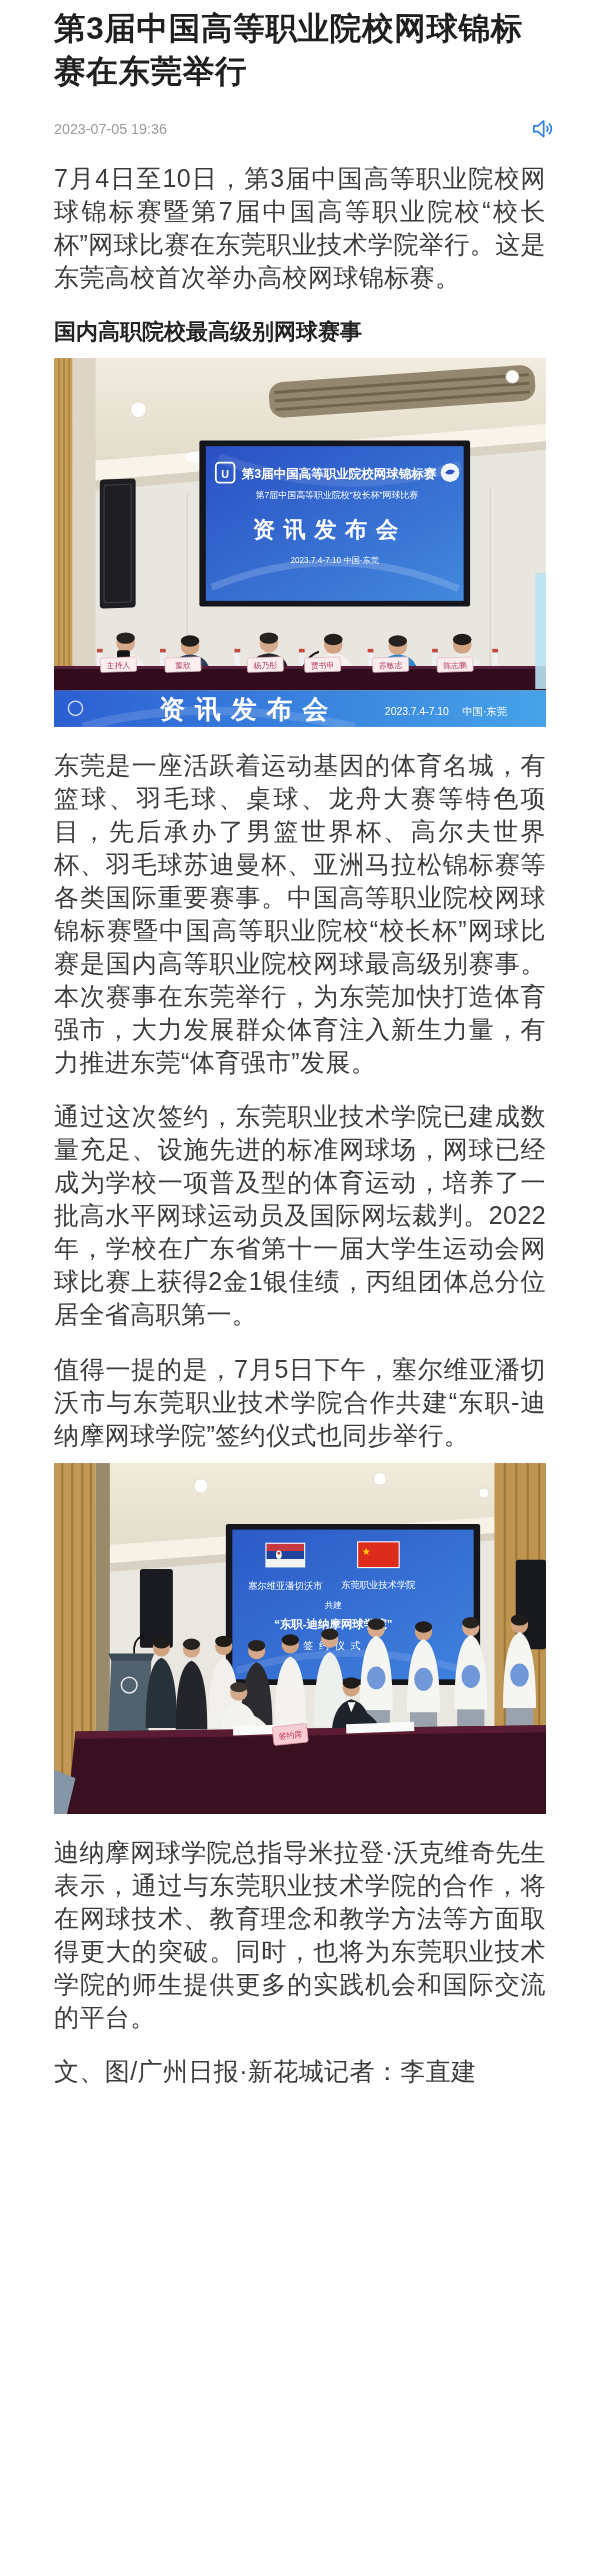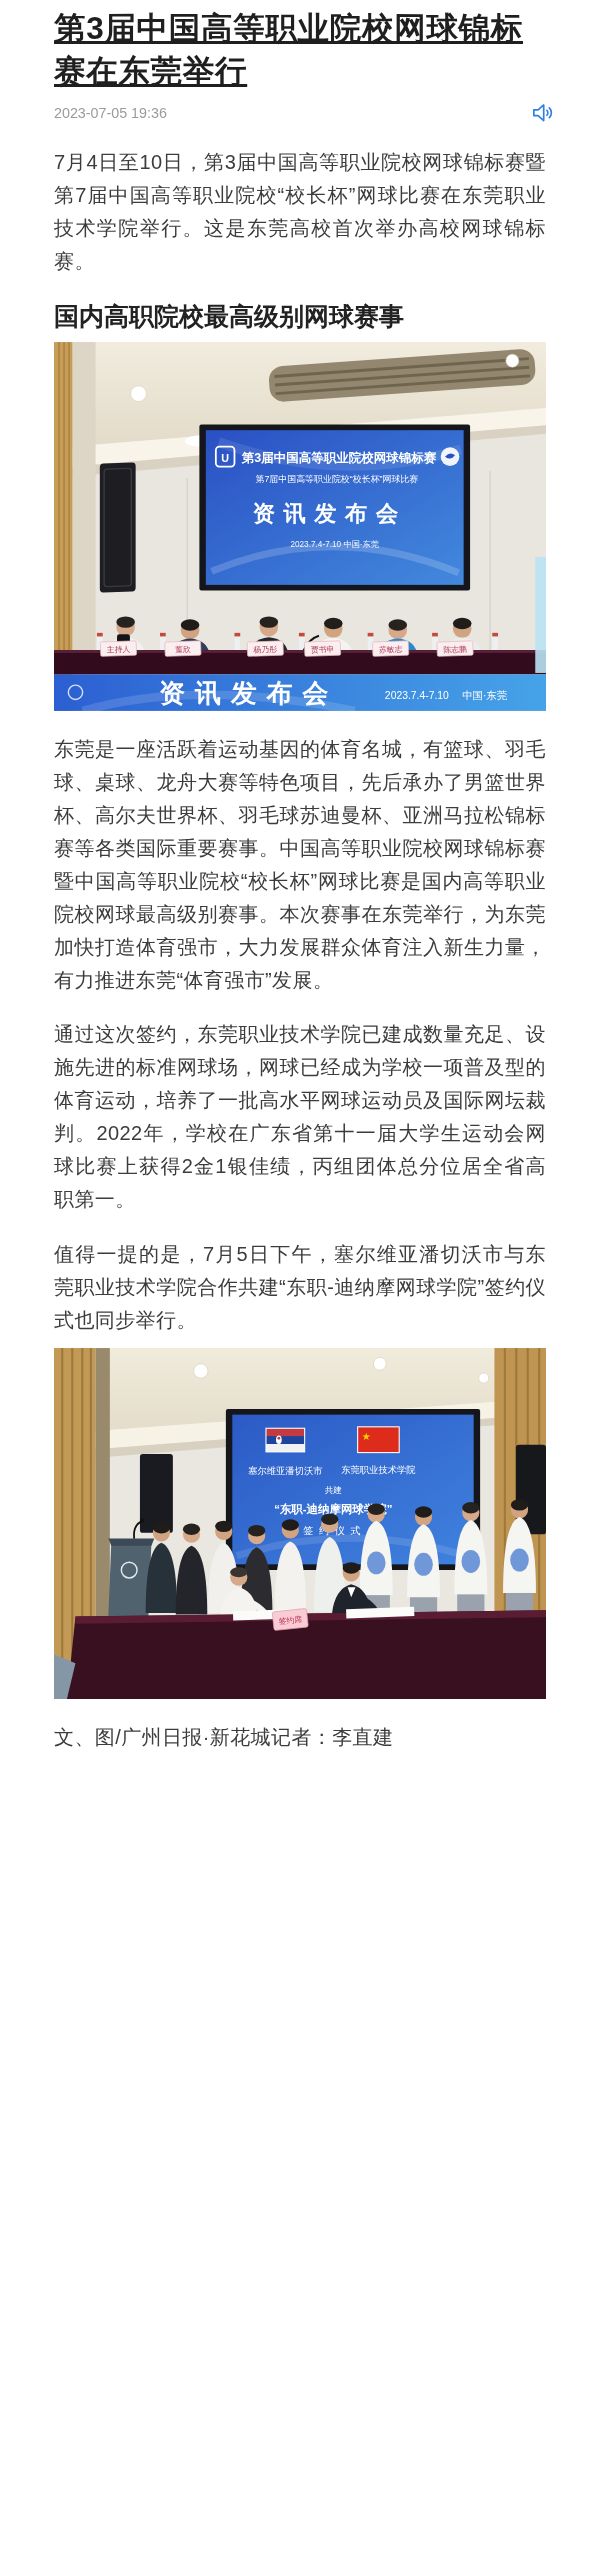--- a/index.html
+++ b/index.html
@@ -4,37 +4,37 @@
 <style>
   html, body { margin: 0; padding: 0; background: #ffffff; }
   body {
     width: 600px; height: 2576px; overflow: hidden; position: relative;
     font-family: "Liberation Sans", "DejaVu Sans", sans-serif;
     -webkit-font-smoothing: antialiased;
   }
   .article { padding: 7.2px 54px 0 54px; width: 492px; }
   h1.title {
     margin: 0; font-size: 31.5px; line-height: 43px; font-weight: bold;
-    color: #1f1f1f; letter-spacing: 0.7px; text-decoration: underline;
+    color: #1f1f1f; letter-spacing: 0.7px;
   }
   .meta-row {
-    margin-top: 8px; height: 23px; display: flex;
+    margin-top: 24px; height: 23px; display: flex;
     align-items: center; justify-content: space-between;
   }
   .pub-date { color: #9b9b9b; font-size: 14.3px; }
   .tts-btn {
     background: none; border: none; padding: 0; margin-right: -8.6px;
     cursor: pointer; width: 24px; height: 21.5px; display: flex; align-items: center;
   }
   p.body-text {
-    margin: 21.5px 0 0 0; font-size: 20px; line-height: 33px; color: #3c3c3c;
+    margin: 21.5px 0 0 0; font-size: 25px; line-height: 33px; color: #3c3c3c;
     text-align: justify; letter-spacing: 0.4px;
   }
   h2.section-heading {
-    margin: 23px 0 0 0; font-size: 25px; line-height: 30px;
+    margin: 23px 0 0 0; font-size: 22px; line-height: 30px;
     font-weight: bold; color: #222222;
   }
   figure.photo { margin: 11.5px 0 0 0; padding: 0; width: 492px; line-height: 0; }
   figure.photo svg { display: block; }
   p.byline { margin-top: 21.5px; }
 </style>
 </head>
 <body>
 
 <div class="article">
@@ -396,17 +396,18 @@
       </g>
       <g transform="rotate(-6 330 380)">
         <rect x="306" y="366" width="48" height="26" rx="3" fill="#f8ccd4" stroke="#e39aa8"></rect>
         <text x="330" y="384" font-size="11" fill="#c03050" text-anchor="middle">签约席</text>
       </g>
       <path d="M0 490 L0 428 L30 440 L18 490 Z" fill="#8596a6"></path>
     </svg>
   </figure>
 
 
+  <p class="body-text">迪纳摩网球学院总指导米拉登·沃克维奇先生表示，通过与东莞职业技术学院的合作，将在网球技术、教育理念和教学方法等方面取得更大的突破。同时，也将为东莞职业技术学院的师生提供更多的实践机会和国际交流的平台。</p>
 
   <p class="body-text byline">文、图/广州日报·新花城记者：李直建</p>
 
 </div>
 
 
 </body></html>

